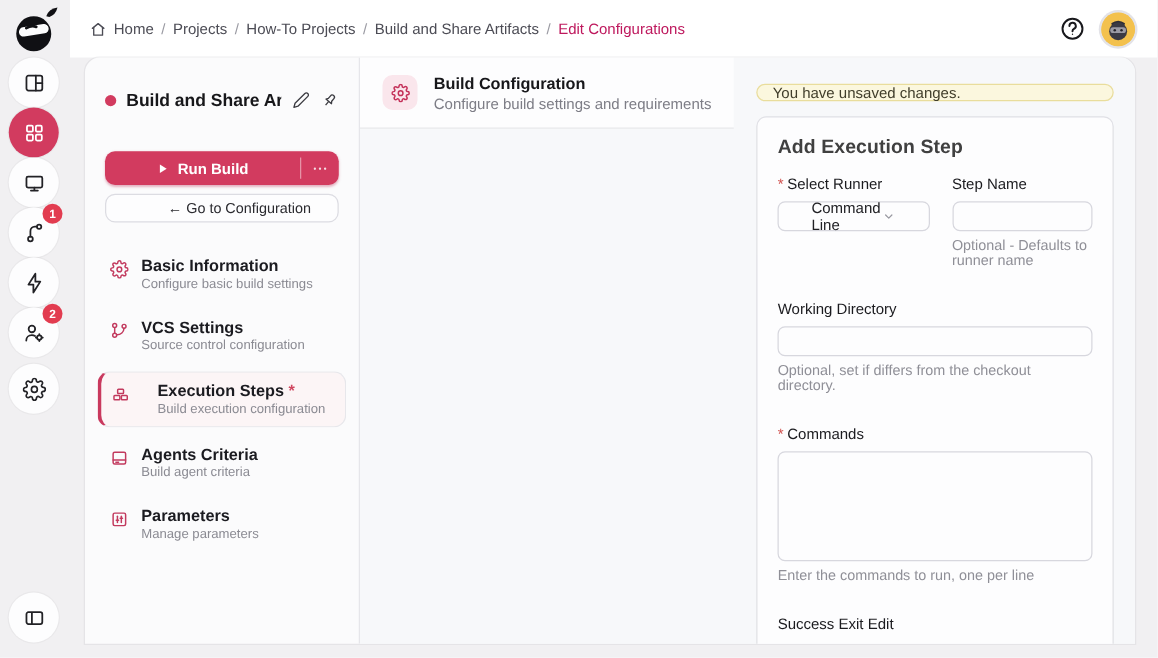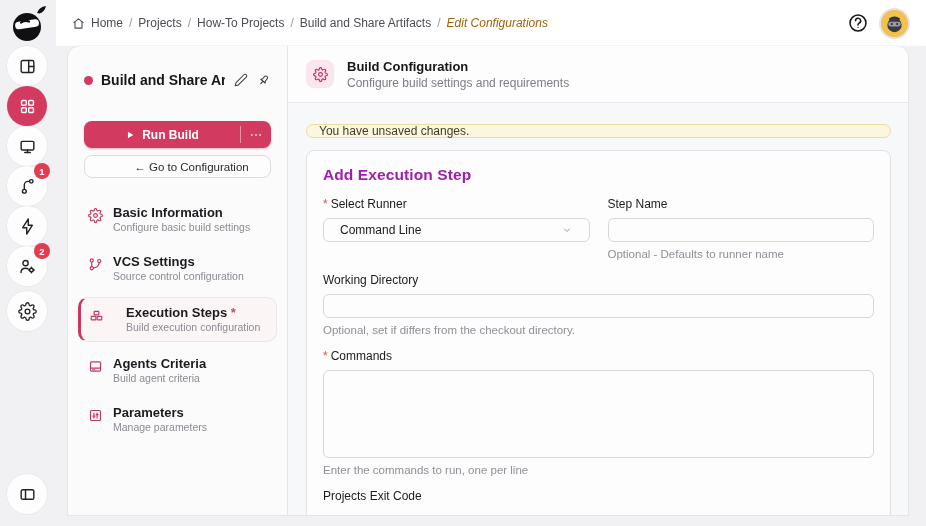--- a/index.html
+++ b/index.html
@@ -28,21 +28,21 @@
   }
 
   
   .topbar {
     position:absolute; left:56px; top:0; width:870px; height:46px; background:#ffffff;
     display:flex; align-items:center; padding:0 18px 0 16px;
   }
   .crumbs { display:flex; align-items:center; gap:6px; font-size:12px; color:#4c4c55; }
   .crumbs .crumb { cursor:pointer; }
   .crumbs .sep { color:#9a9aa2; }
-  .crumbs .current { color:#a16207; cursor:default;font-style:italic; }
+  .crumbs .current { color:#be185d; cursor:default; }
   .top-actions { margin-left:auto; display:flex; align-items:center; gap:12px; }
   .helpbtn { width:22px; height:22px; color:#19191d; cursor:pointer; }
   .avatar {
     width:27px; height:27px; border-radius:50%; background:#f3c14d; overflow:hidden;
     box-shadow:0 0 0 2px #e3e3e8; cursor:pointer; display:flex; align-items:center; justify-content:center;
   }
 
   
   .sheet {
     position:absolute; left:68px; top:46px; width:840px; height:469px;
@@ -84,54 +84,54 @@
   .navitem .t { font-size:13px; font-weight:700; color:#1b1b20; line-height:15px; }
   .navitem .t .req { color:#d0465f; }
   .navitem .d { font-size:10.5px; color:#8b8b93; line-height:13px; margin-top:1px; }
   .navitem.active {
     background:#fcf5f6; border:1px solid #e7e7eb; border-left:3px solid #c9395e;
     padding:7px 9px 7px 7px;
     gap:22px;
   }
 
   
-  .mainpanel { flex:1; background:#f7f8fa; display:flex; flex-direction:column; min-width:0; }
+  .mainpanel { flex:1; background:#f7f8fa; display:flex; flex-direction:row; min-width:0; }
   .mainheader {
     height:57px; background:#fdfdfe; border-bottom:1px solid #e7e7ea;
     display:flex; align-items:center; gap:13px; padding:0 18px; flex:none;
   }
   .iconbox {
     width:28px; height:28px; border-radius:8px; background:#fae6ec;
     display:flex; align-items:center; justify-content:center; color:#c43059;
   }
   .mh-title { font-size:13px; font-weight:700; color:#17171a; line-height:17px; }
   .mh-sub { font-size:12px; color:#7d7d86; line-height:16px; }
 
   .maincontent { padding:21px 17px 0 18px; flex:1; min-height:0; }
   .banner {
     height:14px; border-radius:8px; background:#fbf7de; border:1px solid #e9dd9c;
     display:flex; align-items:center; padding:0 12px; font-size:12px; color:#403d2a;
   }
   .card {
     margin-top:12px; background:#fdfdfe; border:1px solid #e0e0e5; border-radius:8px;
     padding:15px 16px 30px 16px;
   }
-  .card h2 { font-size:15.5px; font-weight:700; color:#a21caf; letter-spacing:0.1px; }
+  .card h2 { font-size:15.5px; font-weight:700; color:#404040; letter-spacing:0.1px; }
   .formrow2 { display:grid; grid-template-columns:1fr 1fr; column-gap:18px; margin-top:13px; }
   .flabel { font-size:12px; color:#1b1b1f; margin-bottom:7px; display:block; }
   .flabel .req { color:#d0514e; margin-right:3px; }
   .field {
     height:24px; border:1px solid #d7d7de; border-radius:6px; background:#fdfdfe;
-    display:flex; align-items:center; padding:0 16px; font-size:12px; color:#202024; width:100%;
+    display:flex; align-items:center; padding:0 26px; font-size:12px; color:#202024; width:100%;
   }
   .select { justify-content:space-between; cursor:pointer; }
   .select .chev { color:#9a9aa2; }
   input.field, textarea.field { outline:none; font-family:inherit; }
   .hint { font-size:11.5px; color:#8f8f97; margin-top:6px; }
-  .block { margin-top:13px; }
+  .block { margin-top:25px; }
   textarea.field { height:88px; resize:none; padding-top:6px; align-items:flex-start; }
 </style>
 </head>
 <body>
 
 <aside class="rail">
   <div class="logo">
     <svg viewBox="0 0 42 42" width="42" height="42">
       <path d="M30,9 q2,-6 9,-7 q-1.5,6 -6.5,7.5" fill="#101014"></path>
       <circle cx="20" cy="23" r="14" fill="#101014"></circle>
@@ -430,18 +430,18 @@
           <div class="hint">Optional, set if differs from the checkout directory.</div>
         </div>
 
         <div class="block">
           <label class="flabel"><span class="req">*</span><span>Commands</span></label>
           <textarea class="field" style=""></textarea>
           <div class="hint">Enter the commands to run, one per line</div>
         </div>
 
         <div class="block">
-          <label class="flabel" style="margin-bottom:0">Projects Exit Code</label>
+          <label class="flabel" style="margin-bottom:0">Success Exit Edit</label>
         </div>
       </div>
     </div>
   </section>
 </div>
 
 </body></html>

